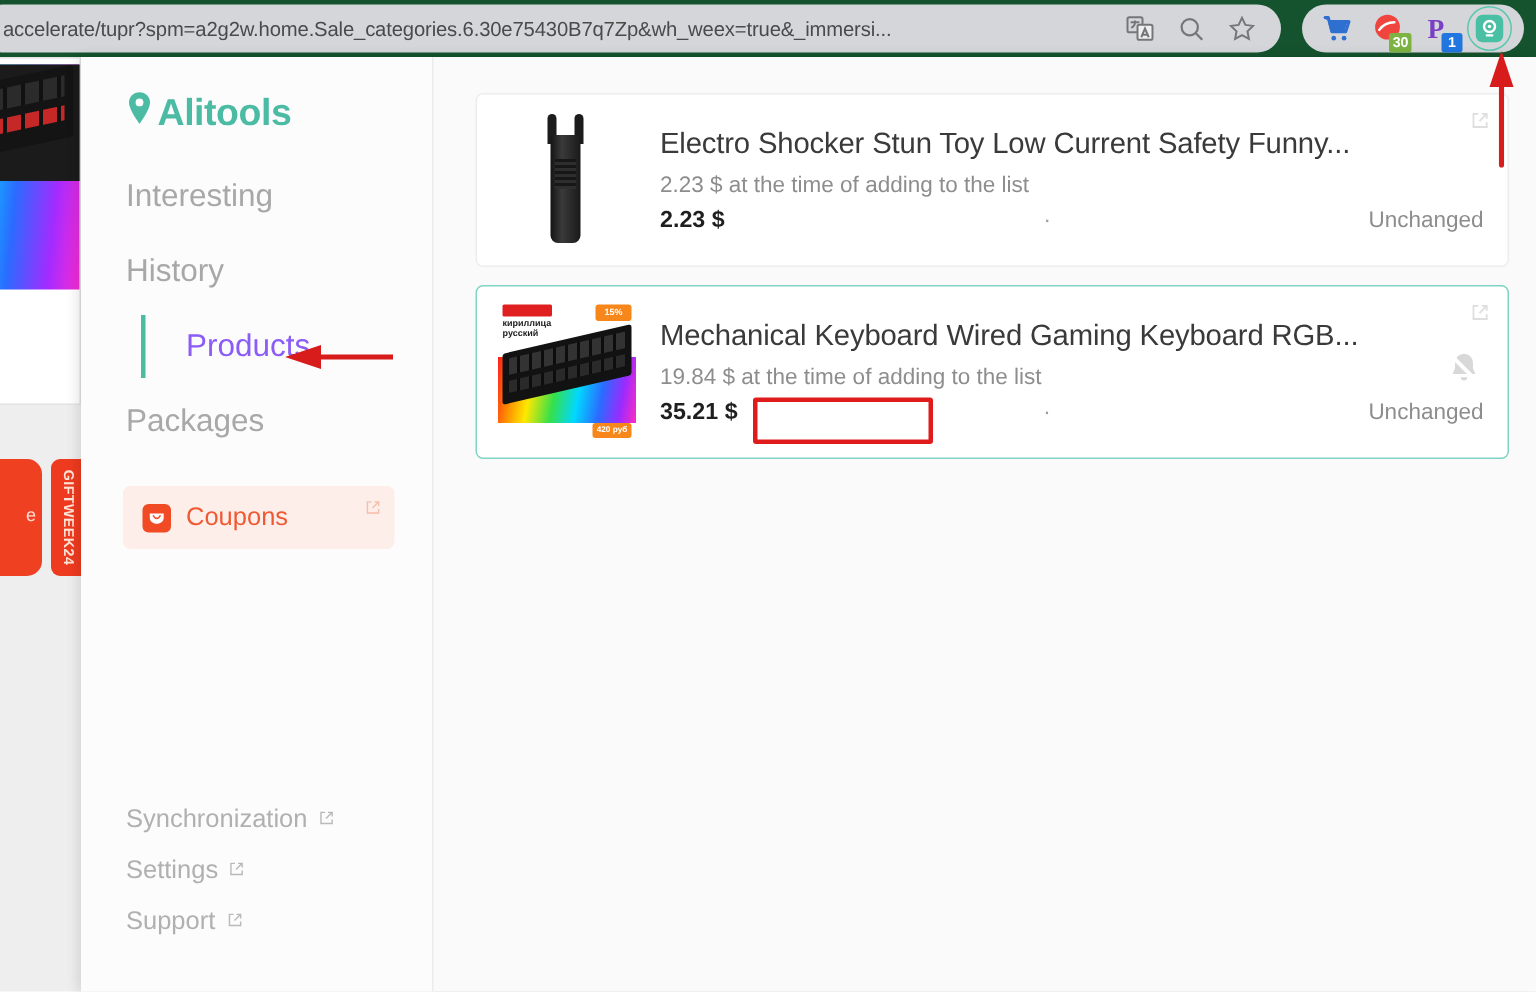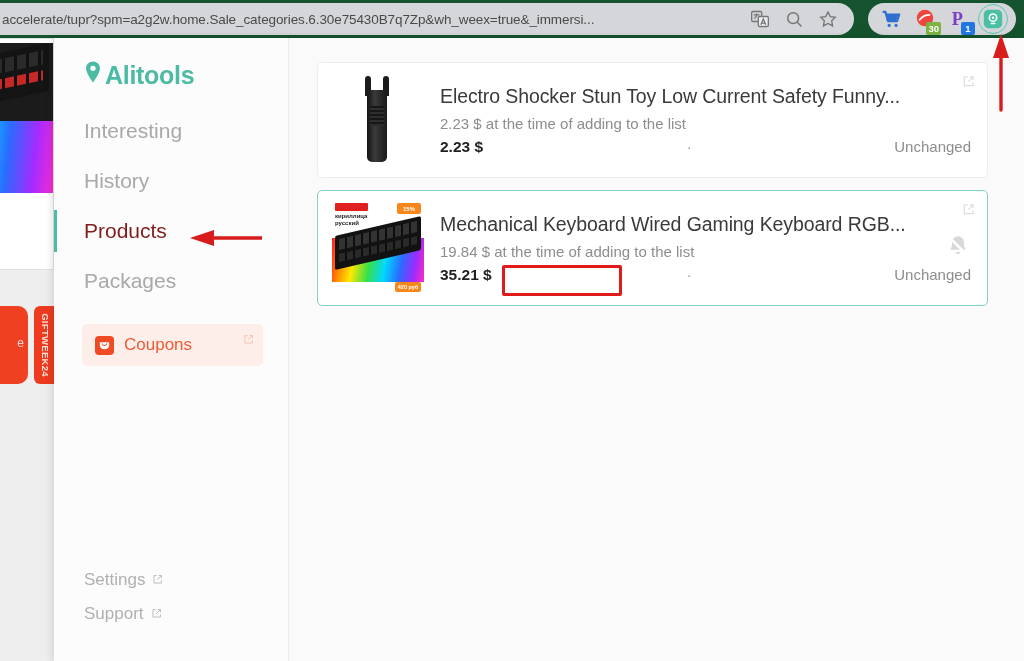--- a/index.html
+++ b/index.html
@@ -208,21 +208,21 @@
   .nav-item {
     position: relative;
     height: 50px;
     display: flex;
     align-items: center;
     padding-left: 30px;
     font-size: 21px;
     color: #a8a8a8;
     cursor: pointer;
   }
-  .nav-item.active { color: #7f1d1d; }
+  .nav-item.active { color: #8b5cf6; margin-left: 40px; }
   .nav-item.active::before {
     content: "";
     position: absolute;
     left: 0; top: 4px;
     width: 3px; height: 42px;
     background: #4cbba4;
   }
 
   .coupons-btn {
     margin: 18px 25px 0 28px;
@@ -263,21 +263,21 @@
     gap: 7px;
     height: 34px;
     font-size: 17px;
     color: #b0b0b0;
     cursor: pointer;
   }
 
   
   .content {
     flex: 1;
-    padding: 24px 36px 0 28px;
+    padding: 24px 18px 0 28px;
     overflow: hidden;
   }
 
   .product-card {
     position: relative;
     background: #ffffff;
     border: 1px solid #ededed;
     border-radius: 5px;
     height: 116px;
     display: flex;
@@ -576,20 +576,29 @@
       <span class="coupons-label">Coupons</span>
       <span class="coupons-ext">
         <svg width="11" height="11" viewBox="0 0 14 14" fill="none" stroke="#ef8e6e" stroke-width="1.2">
           <path d="M6 2H2.5v9.5H12V8"></path>
           <path d="M8.5 2H12v3.5M12 2L6.8 7.2"></path>
         </svg>
       </span>
     </div>
 
     <div class="sidebar-footer">
+      <div class="footer-link">
+        <span>Synchronization</span>
+        <span>
+          <svg width="11" height="11" viewBox="0 0 14 14" fill="none" stroke="#b9b9b9" stroke-width="1.2">
+            <path d="M6 2H2.5v9.5H12V8"></path>
+              <path d="M8.5 2H12v3.5M12 2L6.8 7.2"></path>
+          </svg>
+        </span>
+      </div>
       <div class="footer-link">
         <span>Settings</span>
         <span>
           <svg width="11" height="11" viewBox="0 0 14 14" fill="none" stroke="#b9b9b9" stroke-width="1.2">
             <path d="M6 2H2.5v9.5H12V8"></path>
               <path d="M8.5 2H12v3.5M12 2L6.8 7.2"></path>
           </svg>
         </span>
       </div>
       <div class="footer-link">

